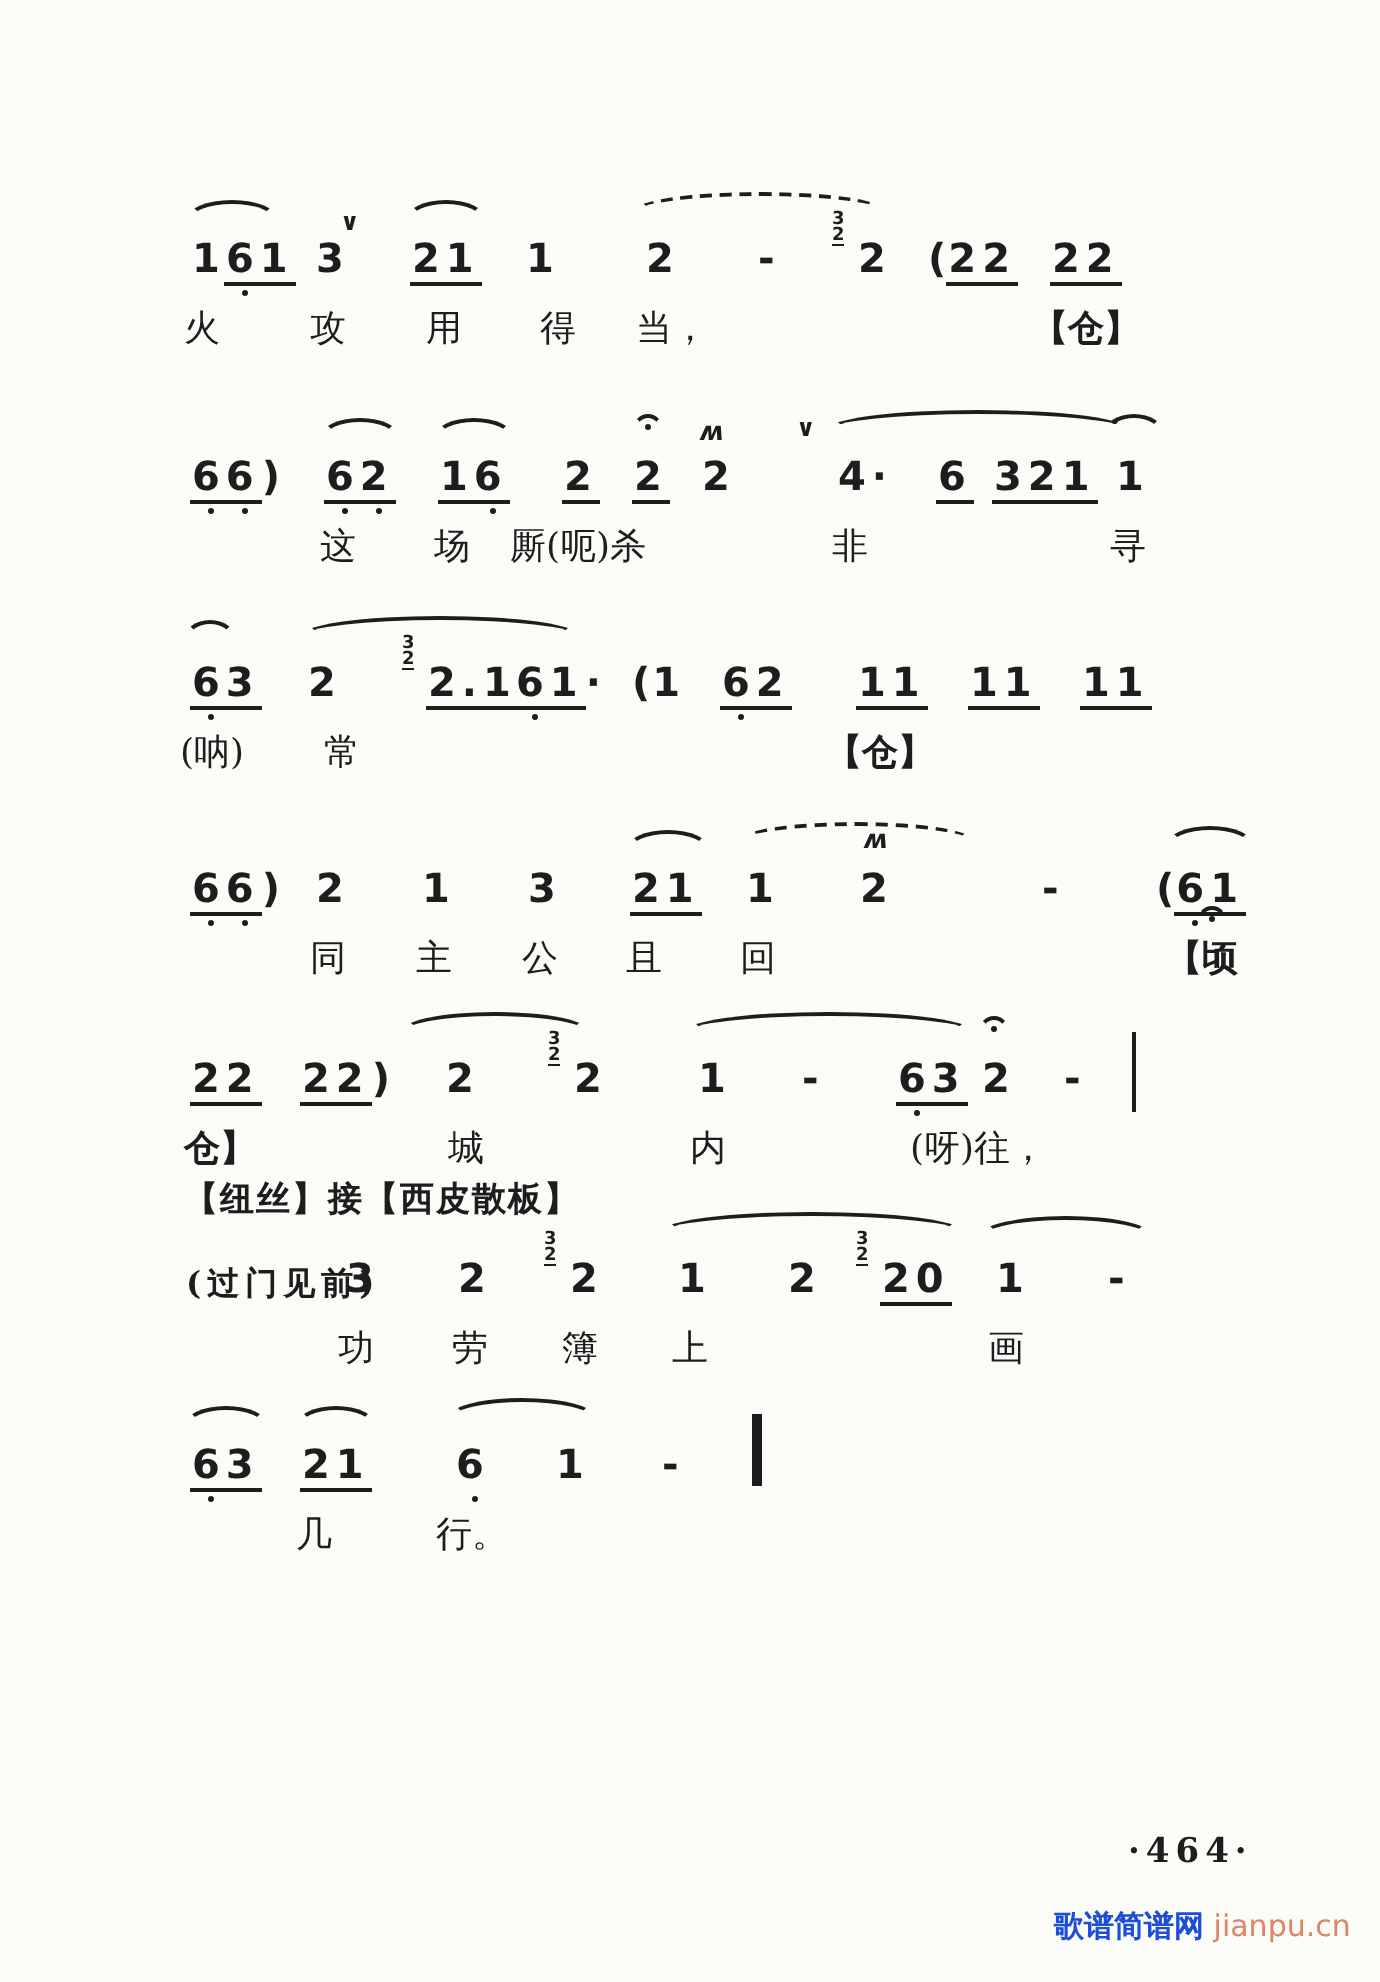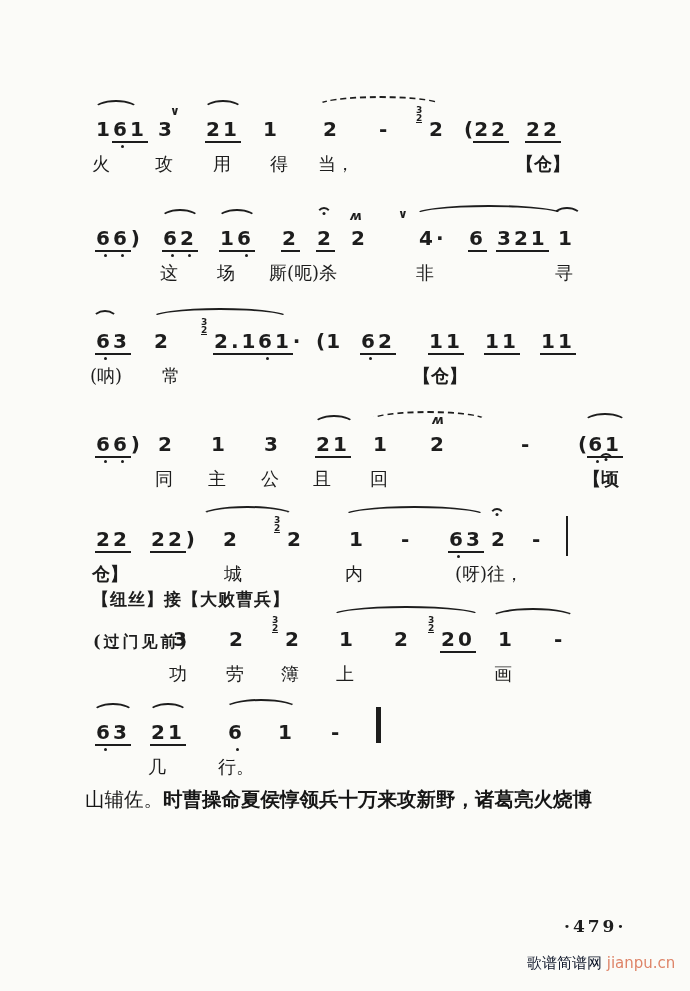--- a/index.html
+++ b/index.html
@@ -46,21 +46,21 @@
   .mk-dbar{width:5px;height:36px;border-left:2px solid currentColor;border-right:3px solid currentColor;box-sizing:border-box;}
   
   .caption{position:absolute;left:92px;top:588px;font-weight:700;font-size:17px;letter-spacing:1px;}
   .footnote{position:absolute;left:85px;top:785px;font-size:19.5px;color:#161616;}
   .fl{white-space:nowrap;line-height:30px;height:30px;}
   .fl .b{font-weight:700;}
   .fl.ind{padding-left:44px;}
   .pageno{position:absolute;left:564px;top:916px;font-weight:700;font-size:17px;letter-spacing:3px;}
   .wm{position:absolute;left:527px;top:954px;font-size:15px;white-space:nowrap;
       font-family:"DejaVu Sans","Liberation Sans",sans-serif;}
-  .wm .wm-label{color:#0f172a;}
+  .wm .wm-label{color:#1d4ed8;font-weight:bold;}
   .wm .wm-site{color:#de8468;}
 </style>
 </head>
 <body>
 
 <div class="sheet">
 
   <div>
       <div class="sline" style="top: 94px;">
         <span class="mk mk-slur" style="left: 93px; width: 46px;"></span>
@@ -100,21 +100,21 @@
         <span class="tok" style="left: 219px;"><span class="main u1"><span class="ch">1</span><span class="ch oct">6</span></span></span>
         <span class="tok" style="left: 281px;"><span class="main u1"><span class="ch">2</span></span></span>
         <span class="tok" style="left: 316px;"><span class="main u1"><span class="ch">2</span></span></span>
         <span class="tok" style="left: 350px;"><span class="main"><span class="ch">2</span></span></span>
         <span class="tok" style="left: 418px;"><span class="main"><span class="ch">4</span><span class="ch">·</span></span></span>
         <span class="tok" style="left: 468px;"><span class="main u1"><span class="ch">6</span></span></span>
         <span class="tok" style="left: 496px;"><span class="main u1"><span class="ch">3</span><span class="ch">2</span><span class="ch">1</span></span></span>
         <span class="tok" style="left: 557px;"><span class="main"><span class="ch">1</span></span></span>
         <span class="lyr" style="left: 160px;">这</span>
         <span class="lyr" style="left: 217px;">场</span>
-        <span class="lyr" style="left: 269px;">厮(呃)杀</span>
+        <span class="lyr" style="left: 255px;">厮(呃)杀</span>
         <span class="lyr" style="left: 416px;">非</span>
         <span class="lyr" style="left: 555px;">寻</span>
       </div>
       <div class="sline" style="top: 306px;">
         <span class="mk mk-slur" style="left: 92px; width: 26px; top: 4px;"></span>
         <span class="mk mk-slur" style="left: 150px; width: 140px; top: 2px;"></span>
         <span class="tok" style="left: 95px;"><span class="main u1"><span class="ch oct">6</span><span class="ch">3</span></span></span>
         <span class="tok" style="left: 153px;"><span class="main"><span class="ch">2</span></span></span>
         <span class="tok" style="left: 213px;"><span class="grace">
             <span class="g">3</span>
@@ -206,26 +206,25 @@
         <span class="tok" style="left: 95px;"><span class="main u1"><span class="ch oct">6</span><span class="ch">3</span></span></span>
         <span class="tok" style="left: 150px;"><span class="main u1"><span class="ch">2</span><span class="ch">1</span></span></span>
         <span class="tok" style="left: 227px;"><span class="main"><span class="ch oct">6</span></span></span>
         <span class="tok" style="left: 277px;"><span class="main"><span class="ch">1</span></span></span>
         <span class="tok" style="left: 330px;"><span class="main"><span class="ch">-</span></span></span>
         <span class="lyr" style="left: 148px;">几</span>
         <span class="lyr" style="left: 218px;">行。</span>
       </div>
     </div>
 
-  <div class="caption">【纽丝】接【大败曹兵】</div>
+  <div class="caption">【纽丝】接【西皮散板】</div>
 
   <div class="footnote">
-    <div class="fl"><span>山辅佐。</span><span class="b">时曹操命夏侯惇领兵十万来攻新野，诸葛亮火烧博</span></div>
   </div>
 
-  <div class="pageno">·479·</div>
+  <div class="pageno">·464·</div>
 
   <div class="wm">
     <span class="wm-label">歌谱简谱网</span>
     <span class="wm-site">jianpu.cn</span>
   </div>
 
 </div>
 
 </body></html>

